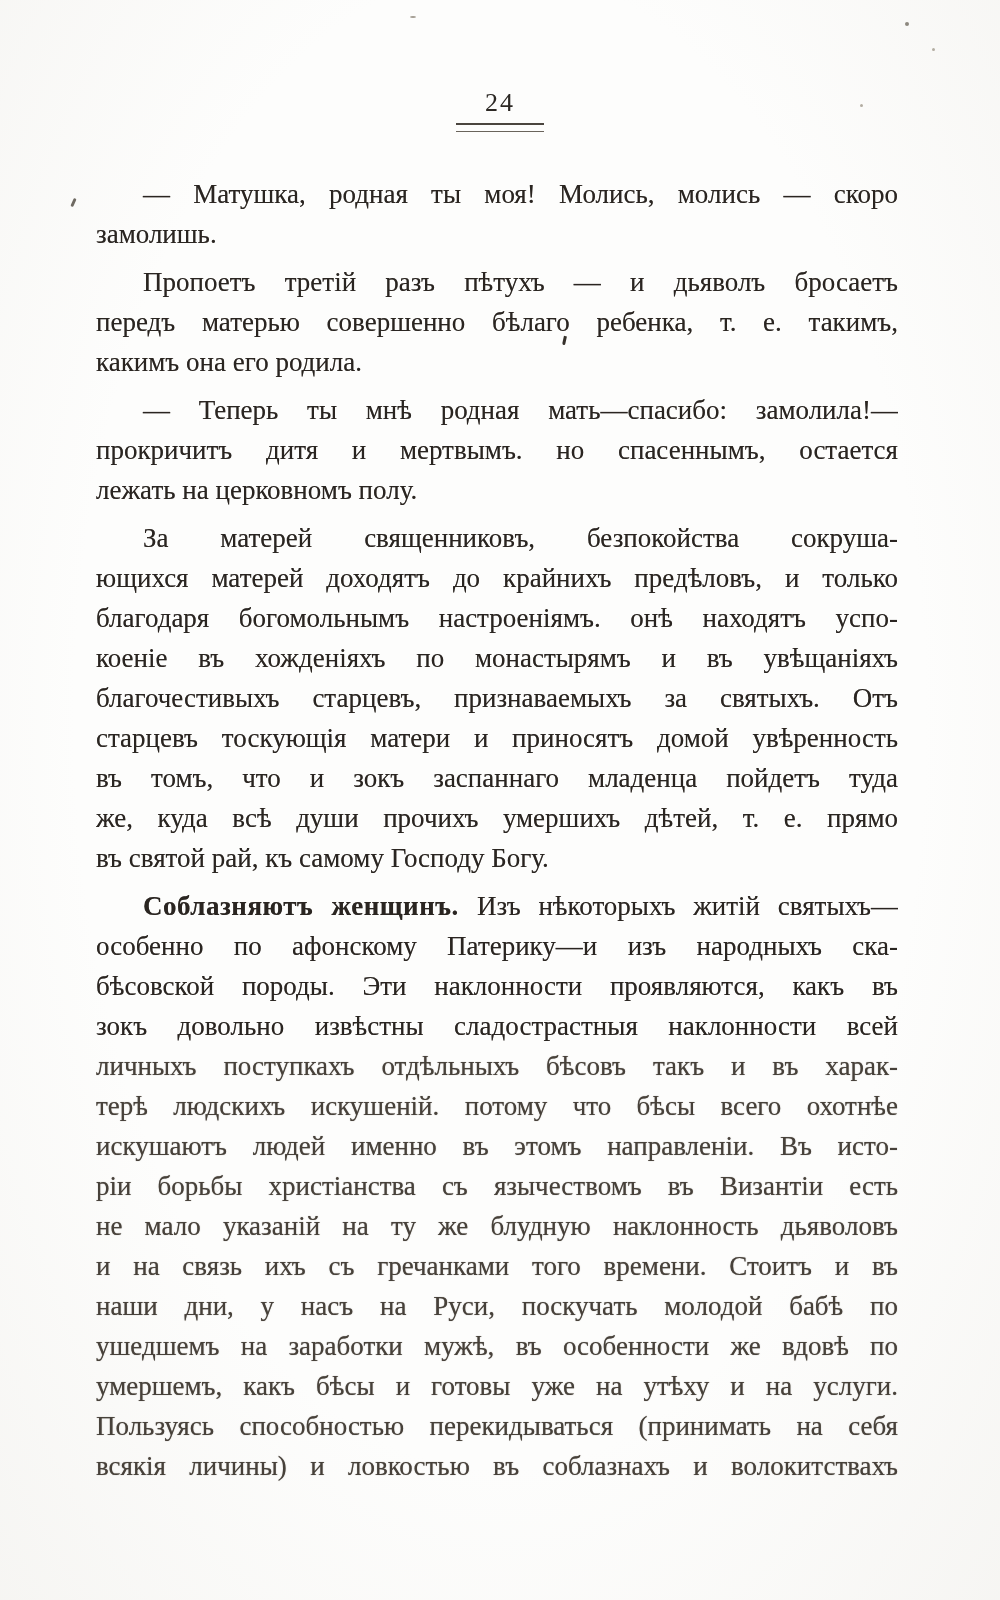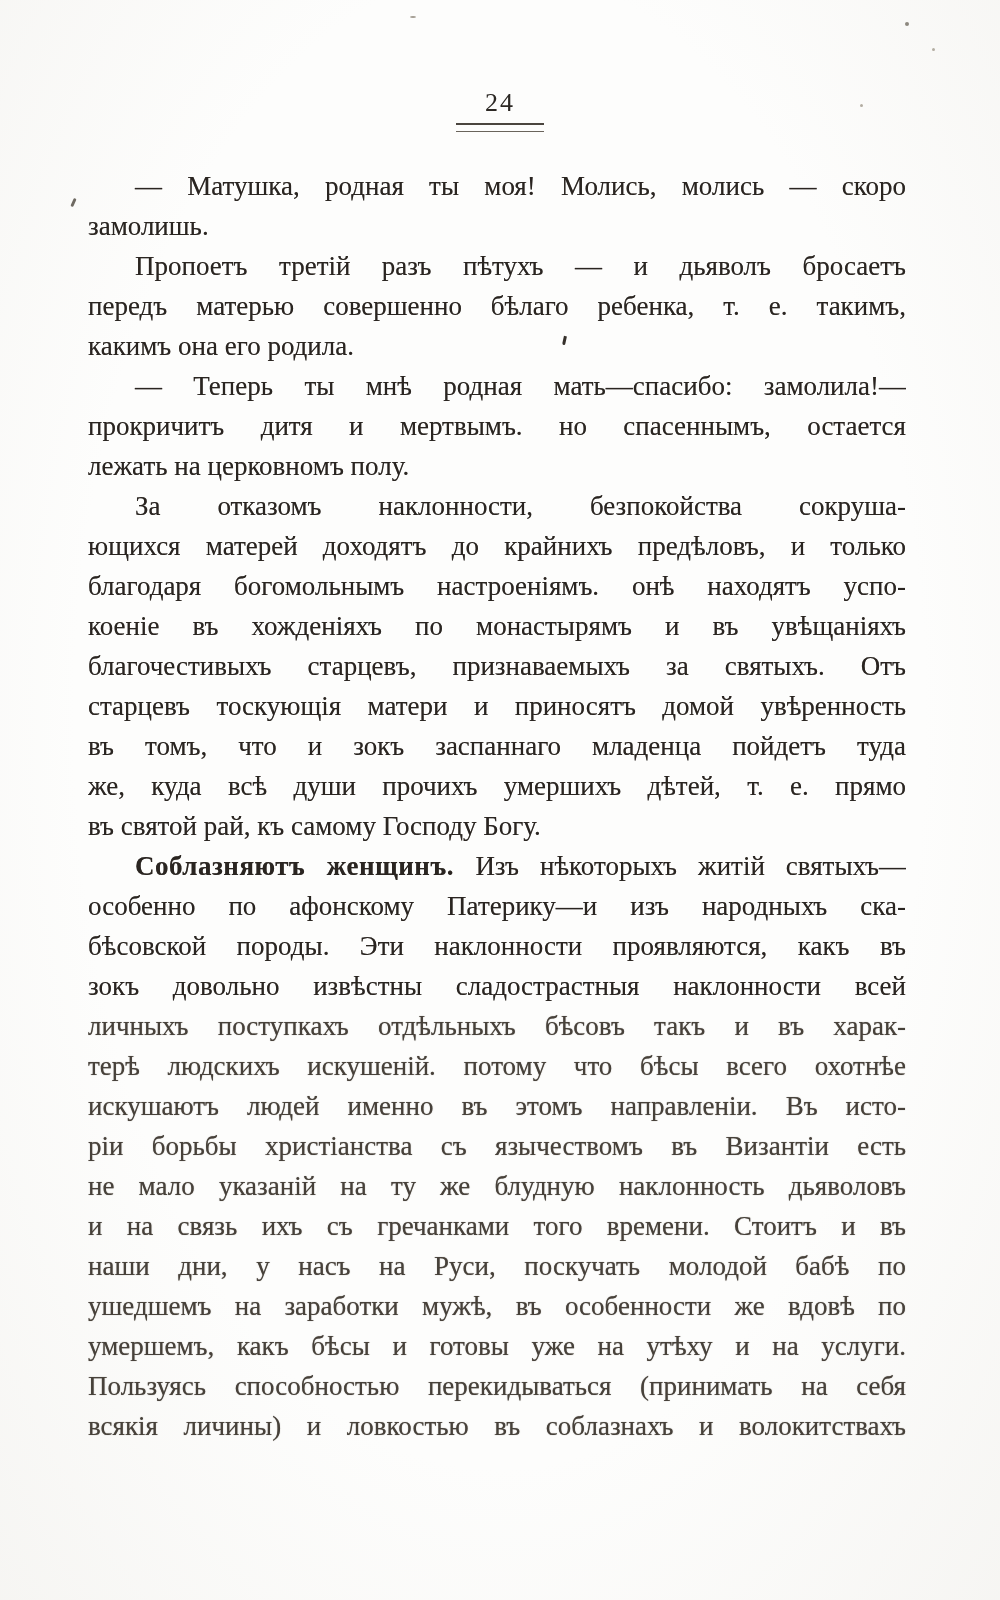--- a/index.html
+++ b/index.html
@@ -34,21 +34,21 @@
     margin: 3px auto 0 auto;
     border-top: 2px solid #4a453f;
     border-bottom: 1px solid #6a645c;
   }
   .text-block {
     position: absolute;
     left: 88px;
     top: 166px;
     width: 818px;
   }
-  .paragraph { margin: 0; }
+  .paragraph { margin: 8px; }
   .line {
     font-size: 27px;
     line-height: 40px;
     height: 40px;
     white-space: normal;
     text-align: justify;
     text-align-last: justify;
     -moz-text-align-last: justify;
     text-justify: inter-word;
     overflow: hidden;
@@ -97,21 +97,21 @@
         <div class="line first">Пропоетъ третій разъ пѣтухъ — и дьяволъ бросаетъ</div>
         <div class="line">передъ матерью совершенно бѣлаго ребенка, т. е. такимъ,</div>
         <div class="line plain">какимъ она его родила.</div>
       </div>
       <div class="paragraph">
         <div class="line first">— Теперь ты мнѣ родная мать—спасибо: замолила!—</div>
         <div class="line">прокричитъ дитя и мертвымъ. но спасеннымъ, остается</div>
         <div class="line plain">лежать на церковномъ полу.</div>
       </div>
       <div class="paragraph">
-        <div class="line first">За отказомъ наклонности, безпокойства сокруша-</div>
+        <div class="line first">За матерей священниковъ, безпокойства сокруша-</div>
         <div class="line">ющихся матерей доходятъ до крайнихъ предѣловъ, и только</div>
         <div class="line">благодаря богомольнымъ настроеніямъ. онѣ находятъ успо-</div>
         <div class="line">коеніе въ хожденіяхъ по монастырямъ и въ увѣщаніяхъ</div>
         <div class="line">благочестивыхъ старцевъ, признаваемыхъ за святыхъ. Отъ</div>
         <div class="line">старцевъ тоскующія матери и приносятъ домой увѣренность</div>
         <div class="line">въ томъ, что и зокъ заспаннаго младенца пойдетъ туда</div>
         <div class="line">же, куда всѣ души прочихъ умершихъ дѣтей, т. е. прямо</div>
         <div class="line plain">въ святой рай, къ самому Господу Богу.</div>
       </div>
       <div class="paragraph">

